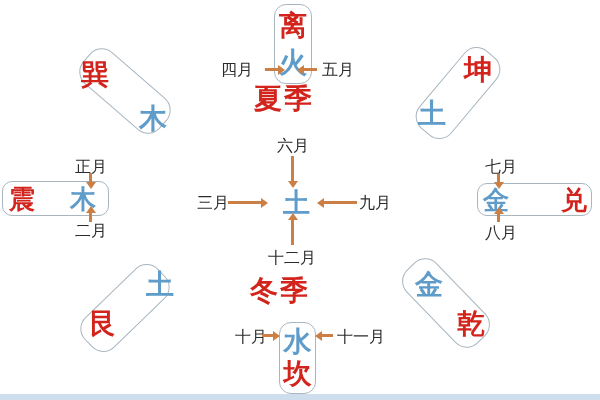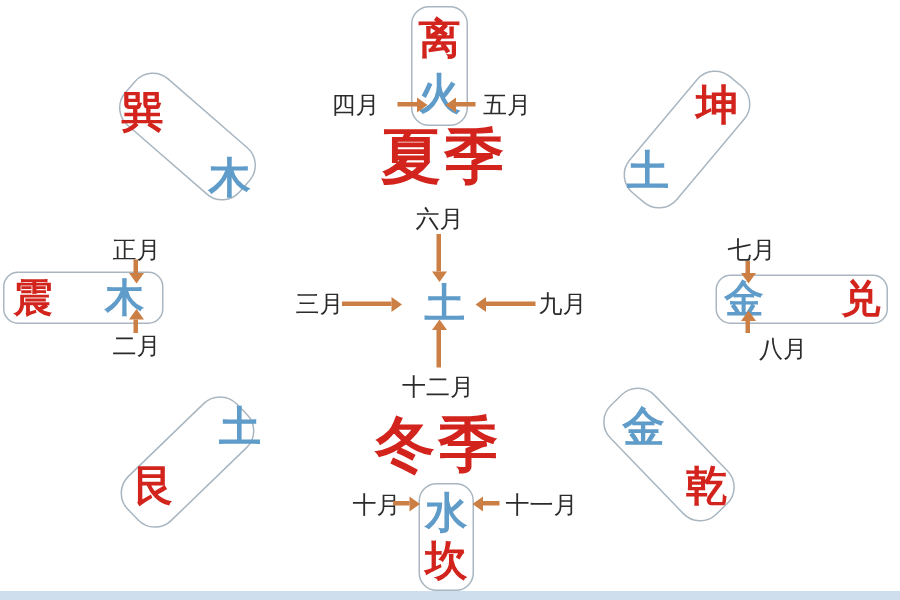--- a/index.html
+++ b/index.html
@@ -13,21 +13,21 @@
     box-sizing:border-box;
   }
   .vbox{border-radius:12px;}
   .hbox{border-radius:10px;}
   .tiltbox{border-radius:16px;}
   .char{position:absolute;font-weight:700;font-size:28px;line-height:1;white-space:nowrap;}
   .char.small{font-size:26px;}
   .red{color:var(--red,#d2241c);}
   .blue{color:var(--blue,#5f9cc9);}
   .month{position:absolute;font-size:16px;line-height:1;color:var(--month-text,#2b2b2b);white-space:nowrap;}
-  .season{position:absolute;font-size:40px;font-weight:700;line-height:1;letter-spacing:2px;color:var(--red,#d2241c);white-space:nowrap;}
+  .season{position:absolute;font-size:28px;font-weight:700;line-height:1;letter-spacing:2px;color:var(--red,#d2241c);white-space:nowrap;}
   .ctr{text-align:center;}
   .arrow{position:absolute;background:var(--arrow,#cc7f44);}
   .arrow.h{height:3px;}
   .arrow.v{width:3px;}
   .arrow::after{content:'';position:absolute;width:0;height:0;border:solid transparent;}
   .arrow.right::after{left:100%;top:50%;transform:translateY(-50%);border-width:5px 0 5px 7px;border-left-color:var(--arrow,#cc7f44);}
   .arrow.left::after{right:100%;top:50%;transform:translateY(-50%);border-width:5px 7px 5px 0;border-right-color:var(--arrow,#cc7f44);}
   .arrow.down::after{top:100%;left:50%;transform:translateX(-50%);border-width:7px 5px 0 5px;border-top-color:var(--arrow,#cc7f44);}
   .arrow.up::after{bottom:100%;left:50%;transform:translateX(-50%);border-width:0 5px 7px 5px;border-bottom-color:var(--arrow,#cc7f44);}
   .strip{position:absolute;background:var(--bottom-bar,#cfdeed);}
@@ -62,21 +62,21 @@
   <div class="month" style="left:75px;top:159px;">正月</div>
   <div class="arrow v down" style="left:89px;top:173px;height:9px;"></div>
   <div class="month" style="left:75px;top:223px;">二月</div>
   <div class="arrow v up" style="left:89px;top:213px;height:9px;"></div>
 
   <div class="hbox" style="left:477px;top:183px;width:115px;height:33px;"></div>
   <div class="char small blue" style="left:483px;top:187px;">金</div>
   <div class="char small red" style="left:561px;top:187px;">兑</div>
   <div class="month" style="left:485px;top:159px;">七月</div>
   <div class="arrow v down" style="left:497px;top:174px;height:8px;"></div>
-  <div class="month" style="left:506px;top:225px;">八月</div>
+  <div class="month" style="left:485px;top:225px;">八月</div>
   <div class="arrow v up" style="left:497px;top:214px;height:8px;"></div>
 
   <div class="tiltbox" style="left:74px;top:70px;width:102px;height:42px;transform:rotate(41deg);"></div>
   <div class="char red" style="left:81px;top:61px;">巽</div>
   <div class="char blue" style="left:139px;top:105px;">木</div>
 
   <div class="tiltbox" style="left:407px;top:72px;width:102px;height:42px;transform:rotate(-50deg);"></div>
   <div class="char red" style="left:464px;top:56px;">坤</div>
   <div class="char blue" style="left:418px;top:100px;">土</div>
 

